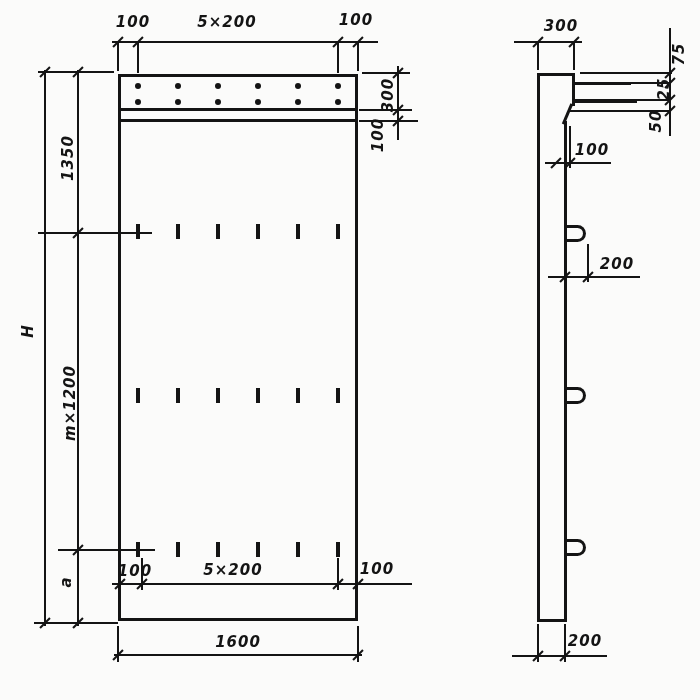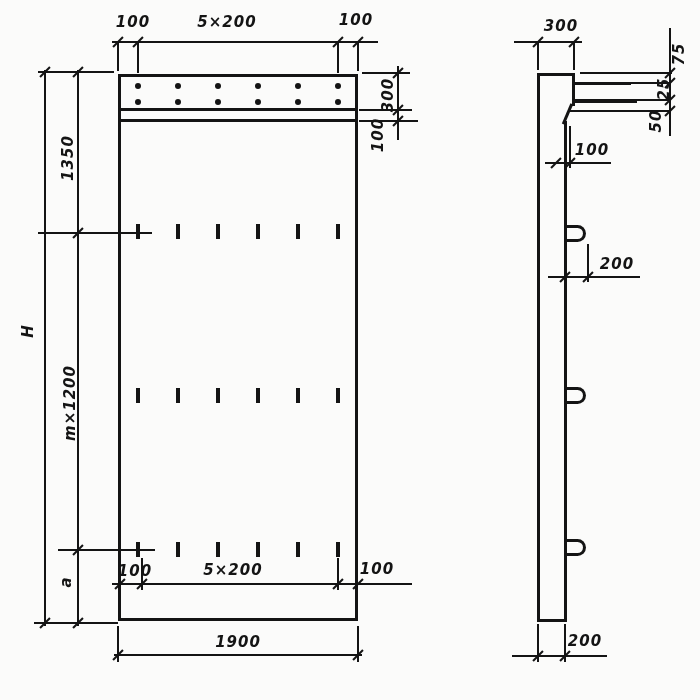--- a/index.html
+++ b/index.html
@@ -53,21 +53,21 @@
     <div class="ln" style="left:112px;top:583px;width:300px;height:2px;"></div>
     <div class="ln" style="left:141px;top:558px;width:2px;height:32px;"></div>
     <div class="ln" style="left:337px;top:558px;width:2px;height:32px;"></div>
     <div class="lbl" style="left:115px;top:562px;width:40px;">100</div>
     <div class="lbl" style="left:193px;top:561px;width:80px;">5×200</div>
     <div class="lbl" style="left:357px;top:560px;width:40px;">100</div>
 
     <div class="ln" style="left:114px;top:654px;width:248px;height:2px;"></div>
     <div class="ln" style="left:117px;top:626px;width:2px;height:36px;"></div>
     <div class="ln" style="left:357px;top:626px;width:2px;height:36px;"></div>
-    <div class="lbl" style="left:198px;top:633px;width:80px;">1900</div>
+    <div class="lbl" style="left:198px;top:633px;width:80px;">1600</div>
   </div>
 
   <div>
     <div class="ln" style="left:537px;top:74px;width:3px;height:548px;"></div>
     <div class="ln" style="left:537px;top:73px;width:38px;height:3px;"></div>
     <div class="ln" style="left:572px;top:73px;width:3px;height:33px;"></div>
     <div class="ln" style="left:566px;top:103px;width:3px;height:22px;transform:rotate(23deg);"></div>
     <div class="ln" style="left:564px;top:121px;width:3px;height:501px;"></div>
     <div class="ln" style="left:537px;top:619px;width:30px;height:3px;"></div>
 

